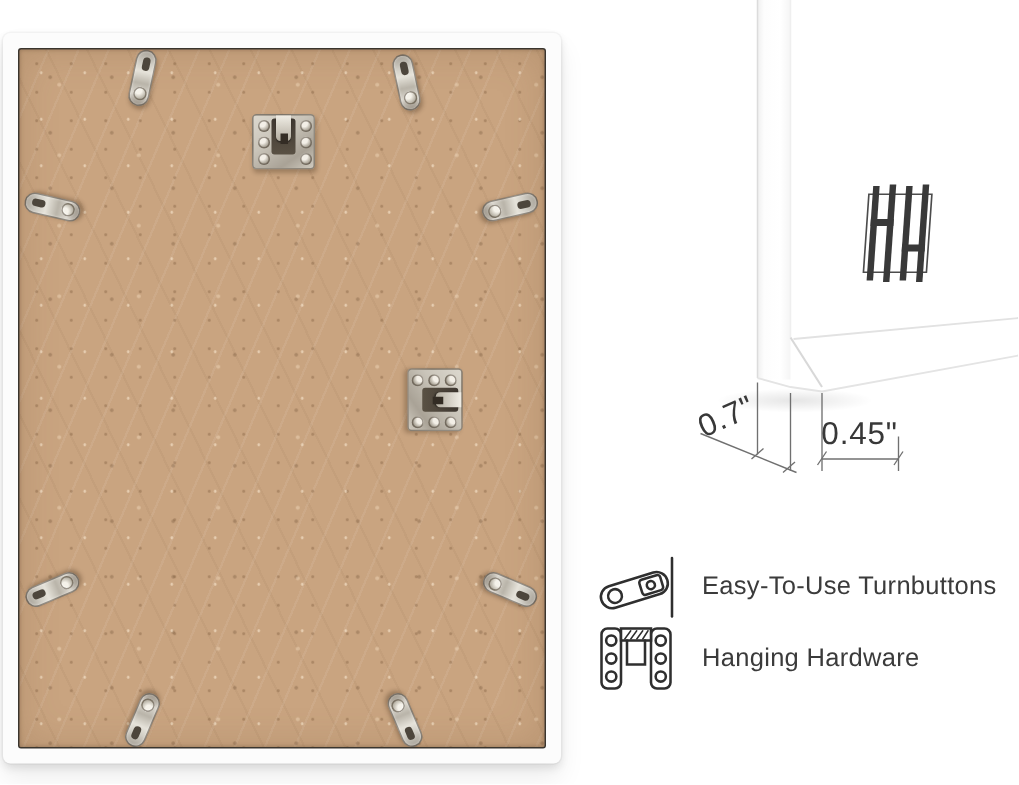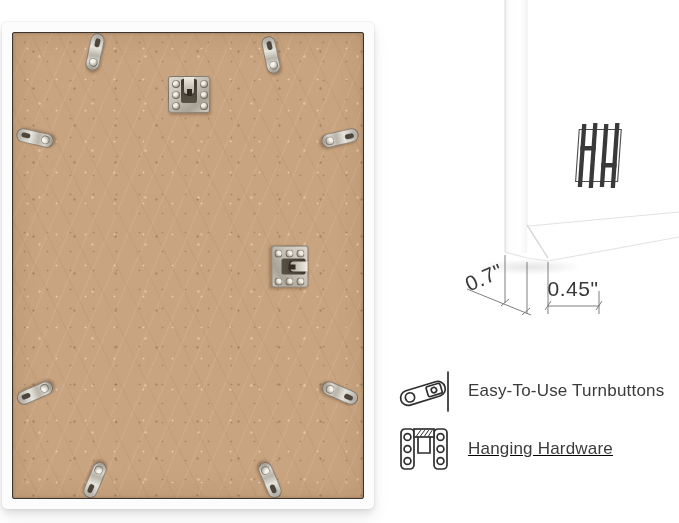--- a/index.html
+++ b/index.html
@@ -160,21 +160,21 @@
           <rect x="4" y="19.5" width="46" height="15" rx="7.5" fill="#ffffff"></rect>
           <circle cx="13.5" cy="27" r="4.6"></circle>
           <rect x="31.5" y="21.8" width="14.5" height="10.4" rx="2"></rect>
           <circle cx="38.5" cy="27" r="2.7"></circle>
         </g>
       </svg>
     </div>
     <span class="feature-label">Easy-To-Use Turnbuttons</span>
   </div>
 
-  <div class="feature-item" style="top:423px;text-decoration:underline;">
+  <div class="feature-item" style="top:413px;">
     <div class="feature-icon-box">
       <svg width="50" height="50" viewBox="0 0 50 50" fill="none" stroke="#2f2f2f" stroke-width="1.7" stroke-linecap="round" xmlns="http://www.w3.org/2000/svg" style="margin-left:3px">
         <rect x="2" y="5" width="13" height="40" rx="4" fill="#ffffff"></rect>
         <circle cx="8.5" cy="13" r="3.4"></circle>
           <circle cx="8.5" cy="25" r="3.4"></circle>
           <circle cx="8.5" cy="37" r="3.4"></circle>
         <rect x="35" y="5" width="13" height="40" rx="4" fill="#ffffff"></rect>
         <circle cx="41.5" cy="13" r="3.4"></circle>
           <circle cx="41.5" cy="25" r="3.4"></circle>
           <circle cx="41.5" cy="37" r="3.4"></circle>

